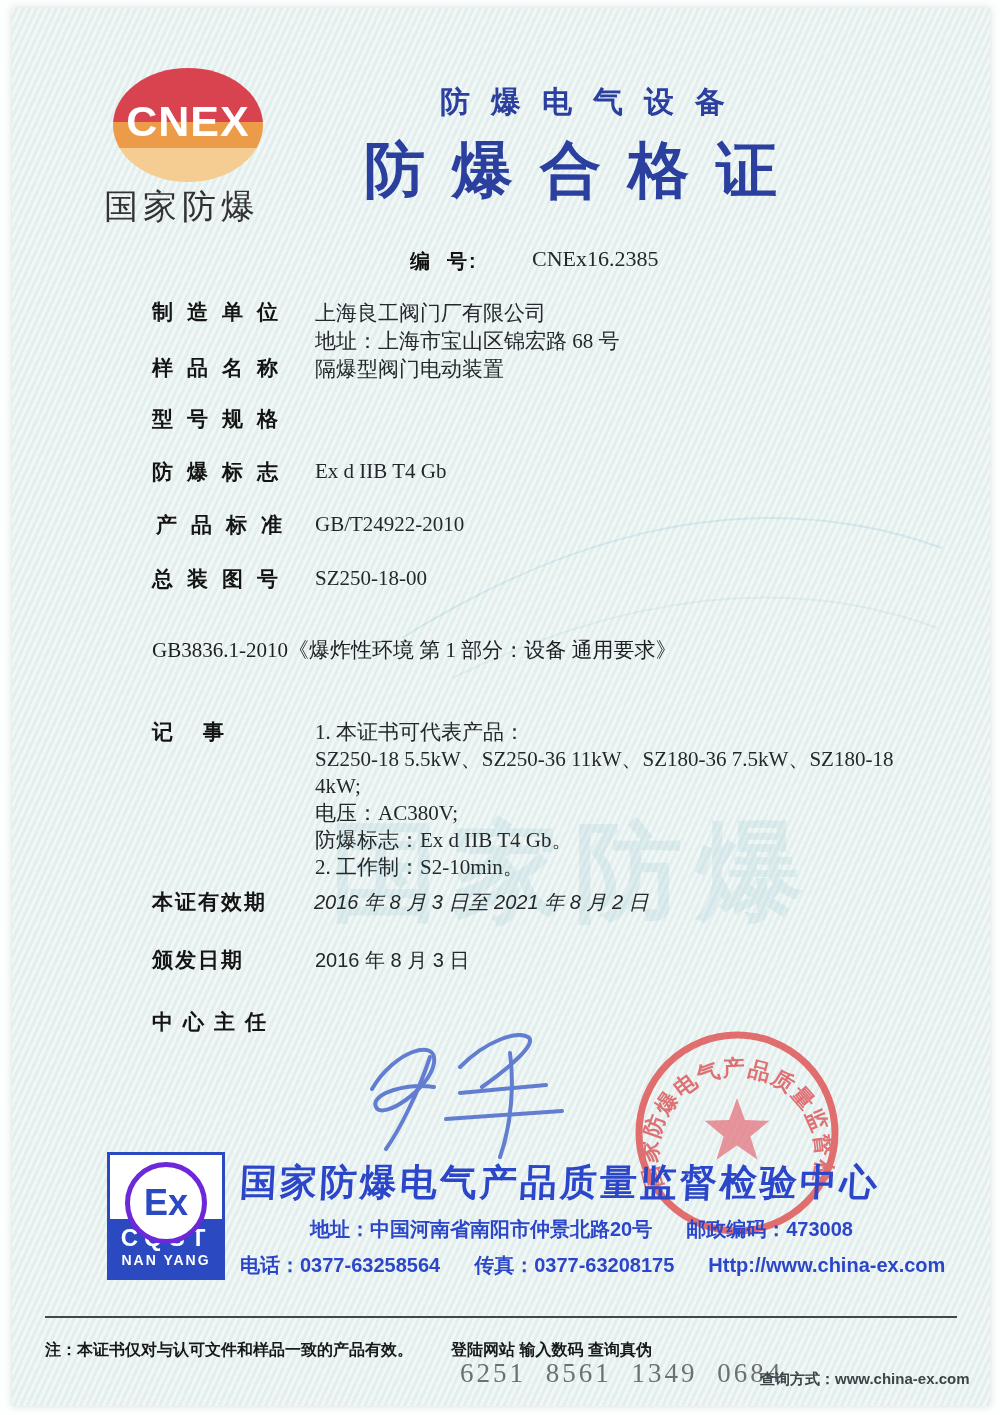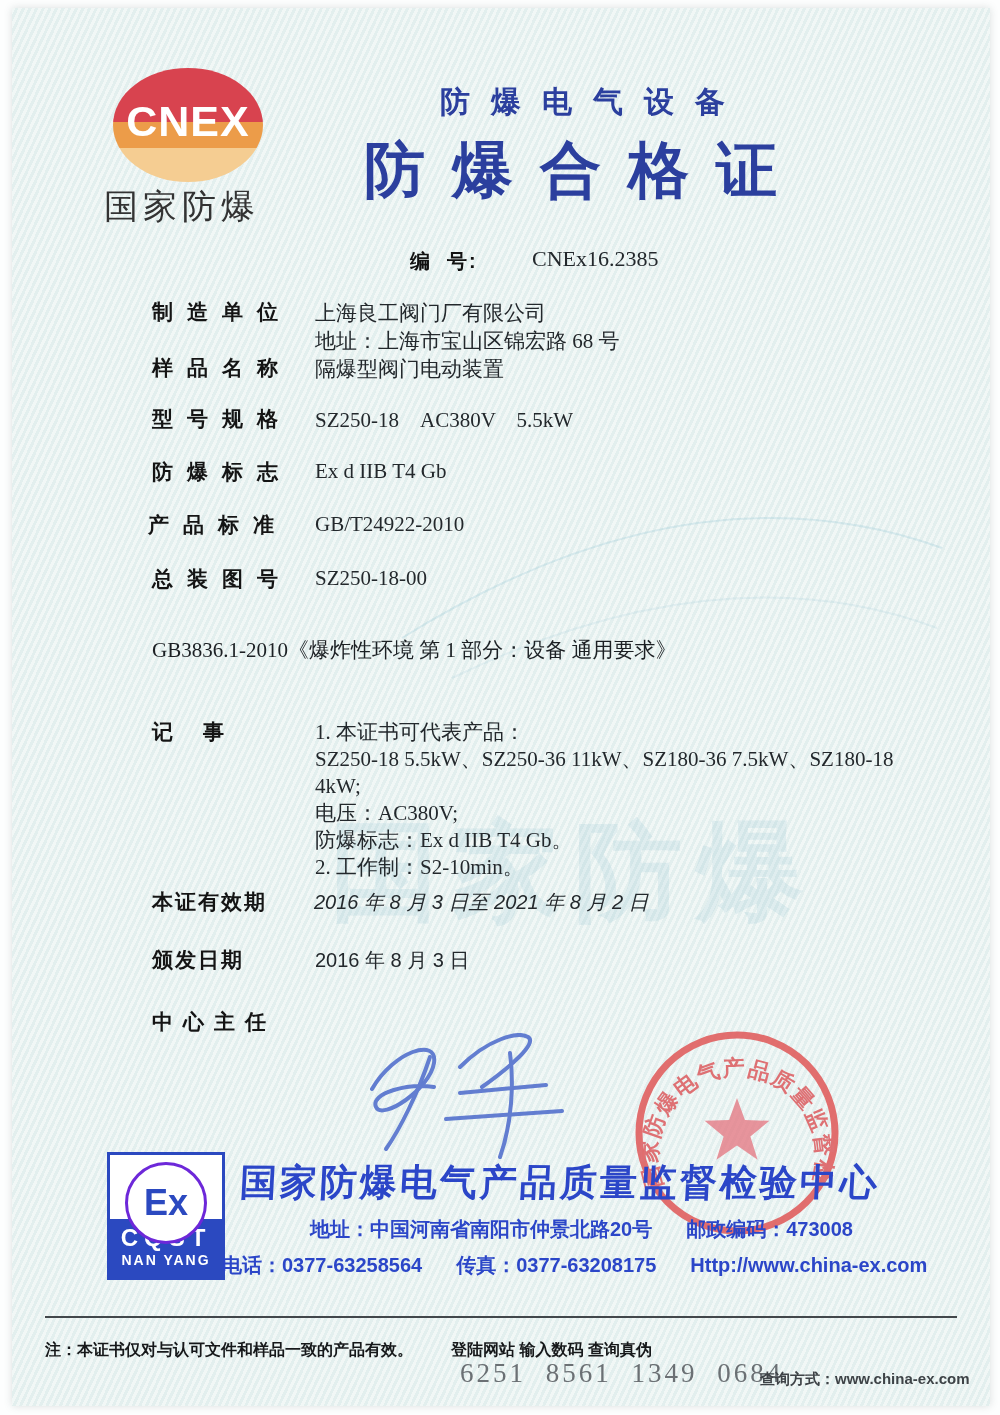--- a/index.html
+++ b/index.html
@@ -45,21 +45,21 @@
   .f-value.sans { font-family:"Liberation Sans", sans-serif; font-size:20px; }
 
   .para-line { font-size:21px; color:#1c2024; font-family:"Liberation Serif", serif; white-space:nowrap; }
   .remark-line { font-family:"Liberation Serif", serif; font-size:21px; color:#23282c; height:27px; line-height:27px; white-space:nowrap; }
 
   
   .cqst-box { width:118px; height:128px; border:3px solid #2b49c0; background:#fff; }
   .cqst-band { position:absolute; left:0; right:0; bottom:0; height:58px; background:#2b49c0; text-align:center; }
   .cqst-circle {
     position:absolute; left:50%; top:7px; transform:translateX(-50%);
-    width:82px; height:82px; border-radius:50%; border:3px solid #6d28d9; background:#fff;
+    width:82px; height:82px; border-radius:50%; border:5px solid #6d28d9; background:#fff;
     display:flex; align-items:center; justify-content:center;
   }
   .cqst-ex { color:#2b49c0; font-weight:800; font-size:36px; }
   .cqst-line1 { color:#fff; font-weight:700; font-size:24px; letter-spacing:6px; margin-top:5px; }
   .cqst-line2 { color:#fff; font-weight:700; font-size:14px; letter-spacing:2px; }
 
   .org-name { color:#2b46c8; font-weight:700; font-size:37px; letter-spacing:3px; white-space:nowrap; transform:skewX(-3deg); }
   .blue-line { color:#2b46c8; font-weight:700; font-size:20px; white-space:nowrap; }
   .blue-line .gap { display:inline-block; width:34px; }
 
@@ -99,26 +99,25 @@
 
   <div class="abs f-label" style="left:140px; top:290px;">制造单位</div>
   <div class="abs f-value" style="left:303px; top:291px;">上海良工阀门厂有限公司</div>
 
   <div class="abs f-value" style="left:303px; top:319px;">地址：上海市宝山区锦宏路 68 号</div>
 
   <div class="abs f-label" style="left:140px; top:346px;text-align:right;">样品名称</div>
   <div class="abs f-value" style="left:303px; top:347px;">隔爆型阀门电动装置</div>
 
   <div class="abs f-label" style="left:140px; top:397px;">型号规格</div>
-  <div class="abs f-value" style="left:303px; top:398px;">SZ250-18　AC380V　5.5kW</div>
 
   <div class="abs f-label" style="left:140px; top:450px;">防爆标志</div>
   <div class="abs f-value" style="left:303px; top:451px;">Ex d IIB T4 Gb</div>
 
-  <div class="abs f-label" style="left:136px; top:503px;text-align:center;">产品标准</div>
+  <div class="abs f-label" style="left:144px; top:503px;text-align:center;">产品标准</div>
   <div class="abs f-value" style="left:303px; top:504px;">GB/T24922-2010</div>
 
   <div class="abs f-label" style="left:140px; top:557px;">总装图号</div>
   <div class="abs f-value" style="left:303px; top:558px;">SZ250-18-00</div>
 
   <div class="abs para-line" style="left:140px; top:628px;">GB3836.1-2010《爆炸性环境 第 1 部分：设备 通用要求》</div>
 
   <div class="abs f-label remark" style="left:140px; top:710px;">记事</div>
   <div class="abs" style="left:303px; top:711px;">
     <div class="remark-line">1. 本证书可代表产品：</div>
@@ -168,21 +167,21 @@
       <span class="cqst-ex">Ex</span>
     </div>
   </div>
 
   <div class="abs org-name" style="left:228px; top:1150px;">国家防爆电气产品质量监督检验中心</div>
 
   <div class="abs blue-line" style="left:298px; top:1208px;">
     <span>地址：中国河南省南阳市仲景北路20号</span><span class="gap"></span><span>邮政编码：473008</span>
   </div>
 
-  <div class="abs blue-line" style="left:210px; top:1244px;">
+  <div class="abs blue-line" style="left:228px; top:1244px;">
     <span>电话：0377-63258564</span><span class="gap"></span><span>传真：0377-63208175</span><span class="gap"></span><span>Http://www.china-ex.com</span>
   </div>
 
   <div class="abs rule" style="left:33px; top:1308px; width:912px;"></div>
 
   <div class="abs note-line" style="left:33px; top:1332px;">
     <span>注：本证书仅对与认可文件和样品一致的产品有效。</span><span class="gap"></span><span>登陆网站 输入数码 查询真伪</span>
   </div>
 
   <div class="abs digital-code" style="left:448px; top:1350px;">6251 8561 1349 0684</div>

